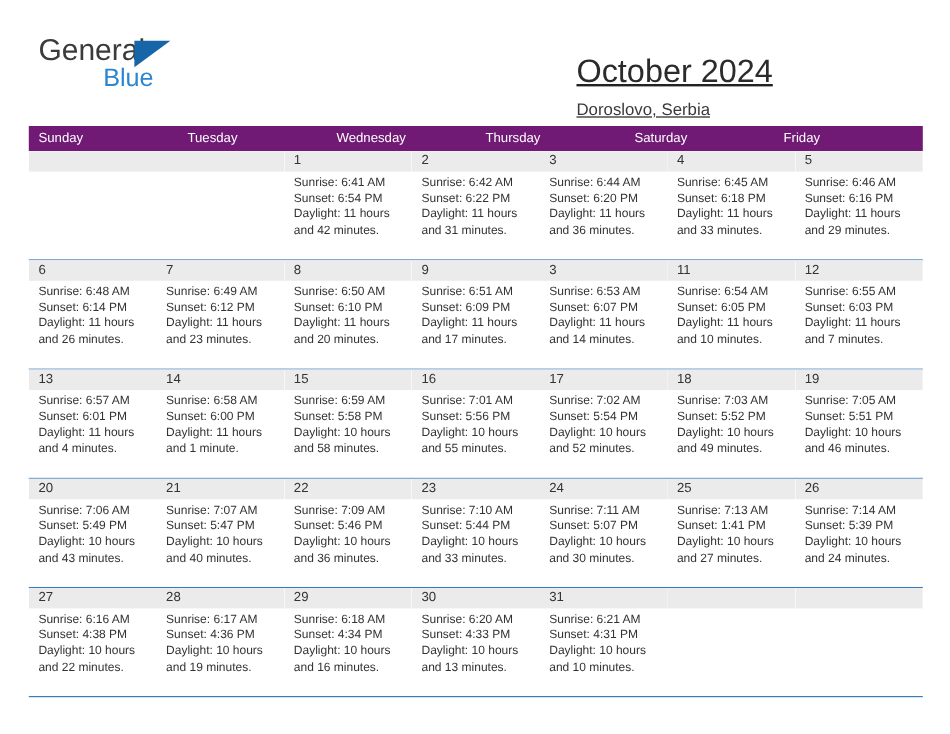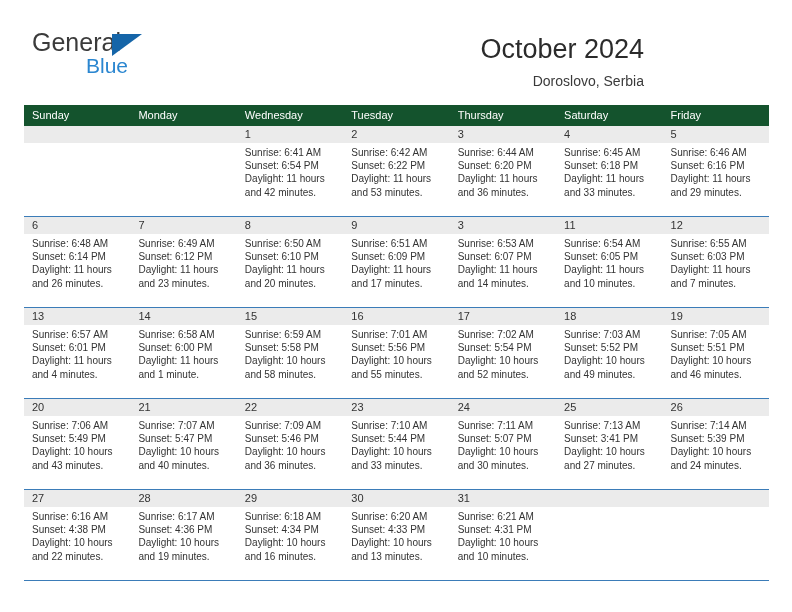--- a/index.html
+++ b/index.html
@@ -63,22 +63,22 @@
     font-size: 21px;
     color: #2a86d0;
     font-family: "Liberation Sans", sans-serif;
     font-weight: 400;
     white-space: nowrap;
   }
 
   .titles {
     position: absolute;
     right: 0;
-    top: 6px;
-    text-align: right;
+    top: 16px;
+    text-decoration: underline;
   }
   .cal-title {
     font-size: 27px;
     font-weight: 400;
     color: #2b2b2b;
     line-height: 34px;
     white-space: nowrap;
   }
   .cal-subtitle {
     font-size: 14px;
@@ -91,21 +91,21 @@
 
   
   .calendar {
     position: absolute;
     left: 24px;
     top: 105px;
     width: 745px;
   }
   .weekdays {
     display: flex;
-    background: #14532d;
+    background: #701a75;
     height: 21px;
     align-items: flex-end;
   }
   .weekday {
     flex: 1 1 0;
     color: #ffffff;
     font-size: 11px;
     line-height: 21px;
     padding-left: 8px;
     box-sizing: border-box;
@@ -169,23 +169,22 @@
       <div class="cal-title">October 2024</div>
       <div class="cal-subtitle">Doroslovo, Serbia</div>
     </div>
 
   </div>
 
   <div class="calendar">
 
     <div class="weekdays">
       <div class="weekday">Sunday</div>
-      <div class="weekday">Monday</div>
+      <div class="weekday">Tuesday</div>
       <div class="weekday">Wednesday</div>
-      <div class="weekday">Tuesday</div>
       <div class="weekday">Thursday</div>
       <div class="weekday">Saturday</div>
       <div class="weekday">Friday</div>
     </div>
 
     <div class="weeks-wrap">
 
     <div class="week">
           <div class="day empty">
             <div class="day-num"></div>
@@ -201,21 +200,21 @@
               <div>Daylight: 11 hours</div>
               <div>and 42 minutes.</div>
             </div>
           </div>
           <div class="day">
             <div class="day-num">2</div>
             <div class="day-info">
               <div>Sunrise: 6:42 AM</div>
               <div>Sunset: 6:22 PM</div>
               <div>Daylight: 11 hours</div>
-              <div>and 53 minutes.</div>
+              <div>and 31 minutes.</div>
             </div>
           </div>
           <div class="day">
             <div class="day-num">3</div>
             <div class="day-info">
               <div>Sunrise: 6:44 AM</div>
               <div>Sunset: 6:20 PM</div>
               <div>Daylight: 11 hours</div>
               <div>and 36 minutes.</div>
             </div>
@@ -412,21 +411,21 @@
               <div>Sunrise: 7:11 AM</div>
               <div>Sunset: 5:07 PM</div>
               <div>Daylight: 10 hours</div>
               <div>and 30 minutes.</div>
             </div>
           </div>
           <div class="day">
             <div class="day-num">25</div>
             <div class="day-info">
               <div>Sunrise: 7:13 AM</div>
-              <div>Sunset: 3:41 PM</div>
+              <div>Sunset: 1:41 PM</div>
               <div>Daylight: 10 hours</div>
               <div>and 27 minutes.</div>
             </div>
           </div>
           <div class="day">
             <div class="day-num">26</div>
             <div class="day-info">
               <div>Sunrise: 7:14 AM</div>
               <div>Sunset: 5:39 PM</div>
               <div>Daylight: 10 hours</div>

